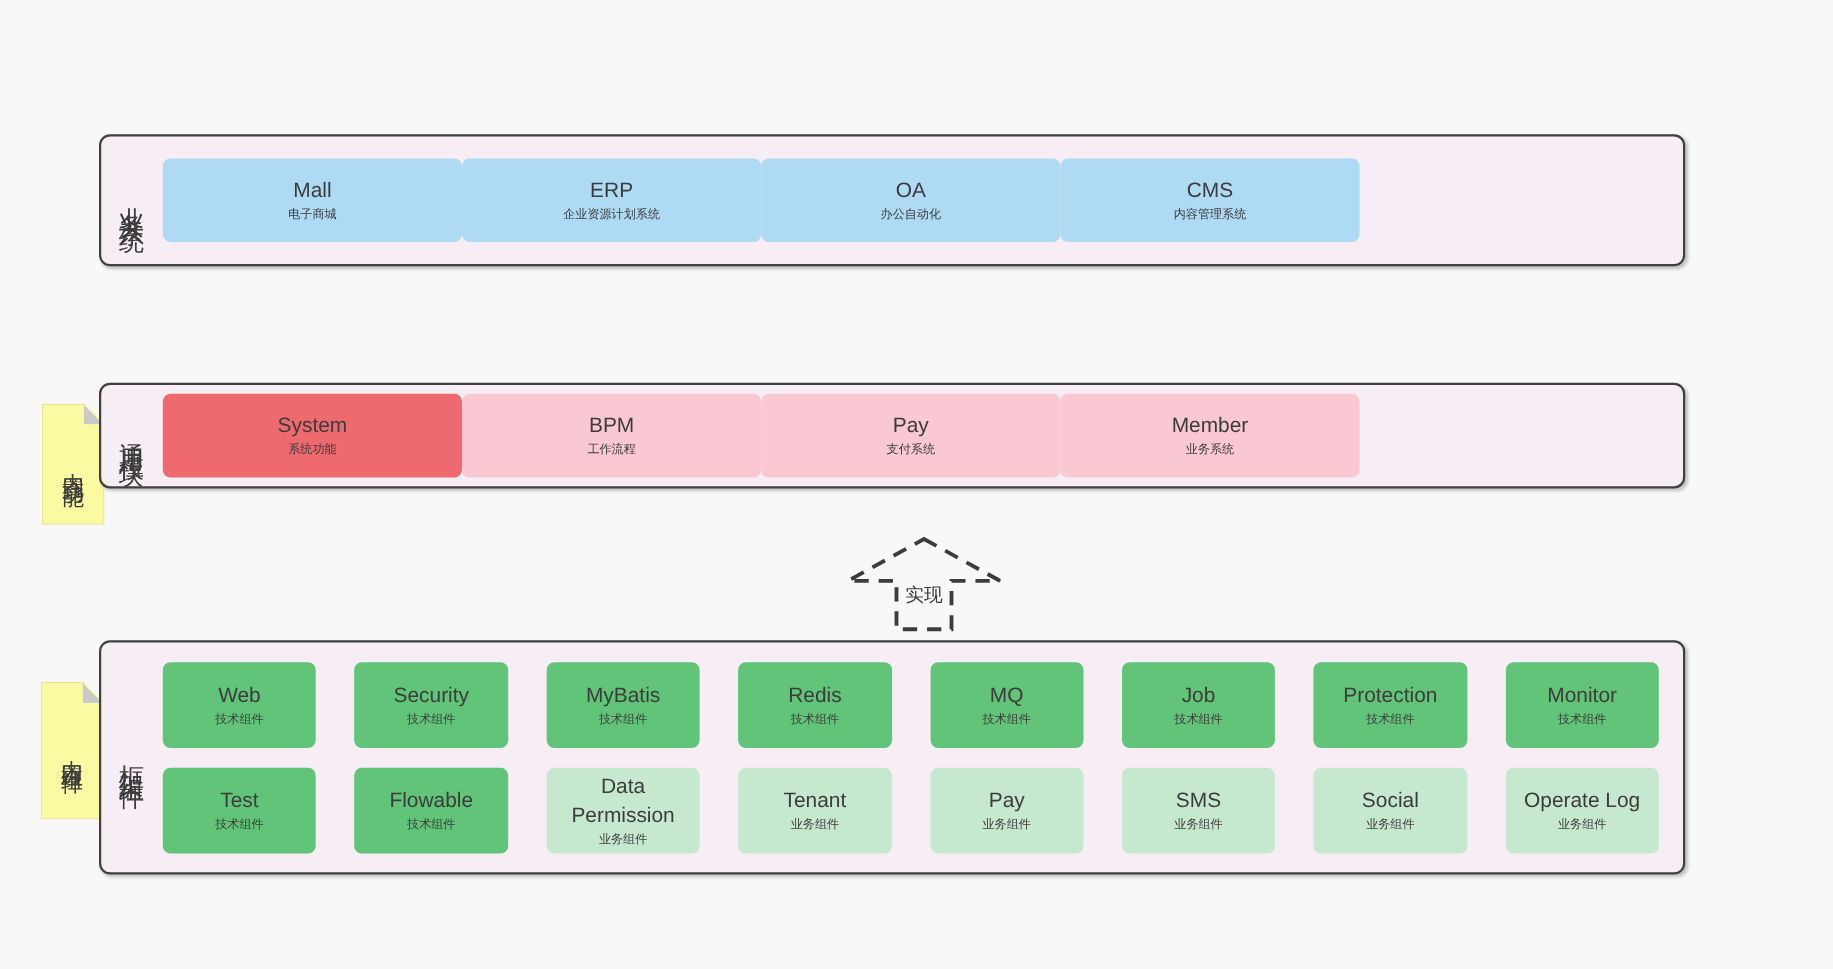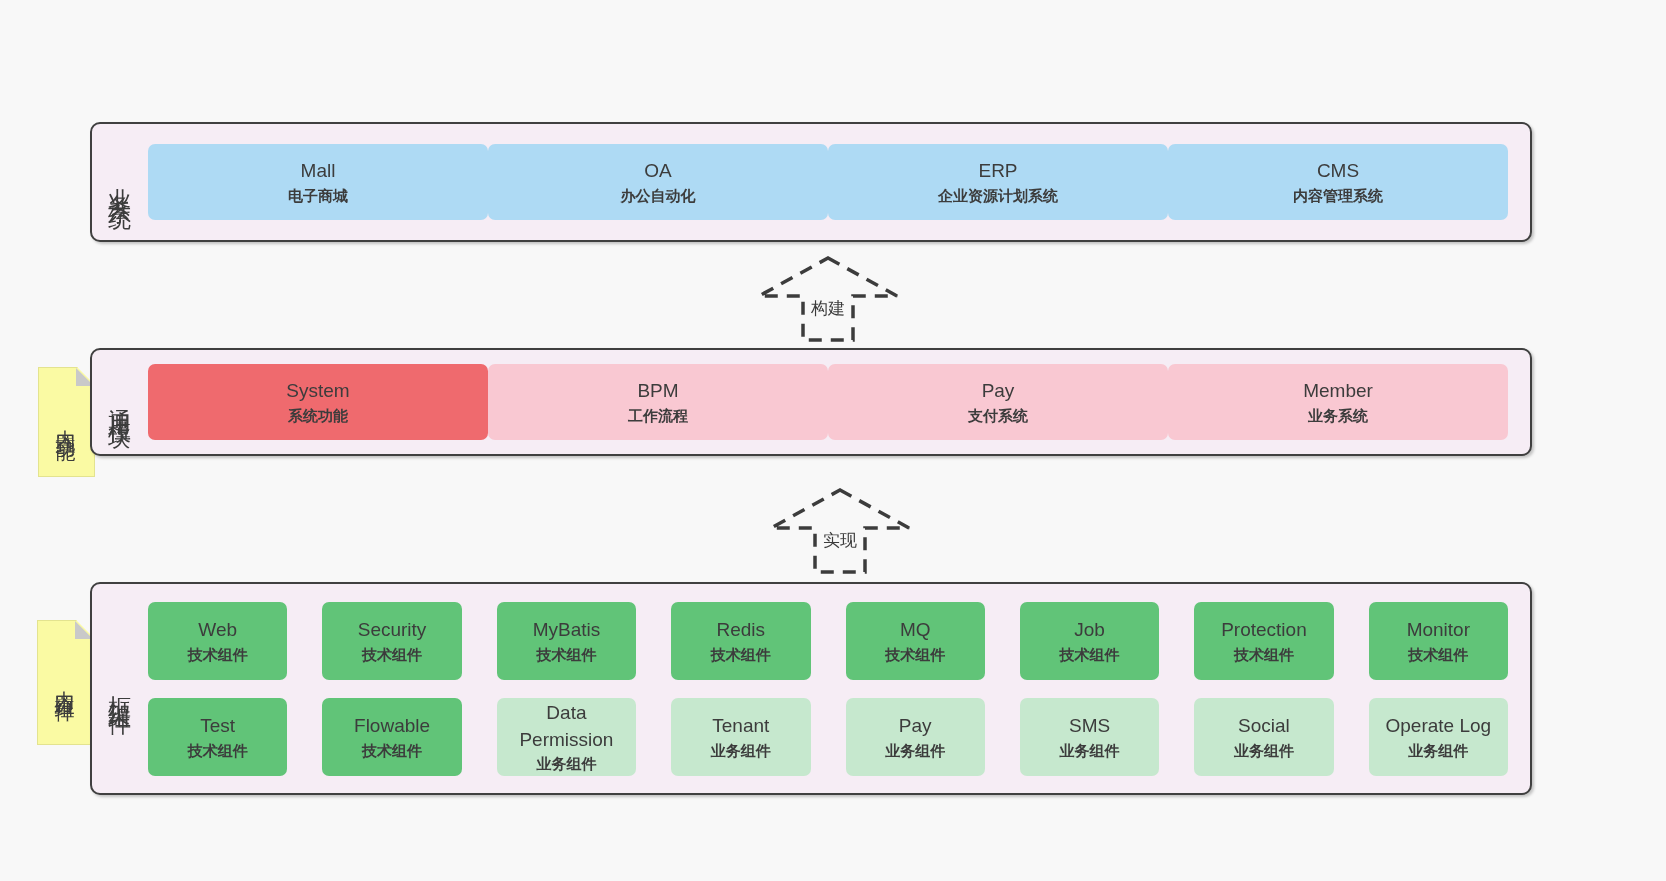--- a/index.html
+++ b/index.html
@@ -4,38 +4,38 @@
 <style>
   html,body{margin:0;padding:0;}
   body{background:#f8f8f8;font-family:"Liberation Sans","DejaVu Sans",sans-serif;}
   .canvas{position:relative;width:1666px;height:881px;background:var(--background,#f8f8f8);overflow:hidden;color:#3c3c3c;}
 
   
   .layer{position:absolute;left:90px;width:1442px;background:var(--panel,#f6edf5);
          border:2px solid #404040;border-radius:10px;box-sizing:border-box;
          box-shadow:2px 2px 3px rgba(0,0,0,.22);z-index:2;}
   .layer-business{top:122px;height:120px;}
-  .layer-common{top:348px;height:108px;padding-left:25px;}
+  .layer-common{top:348px;height:96px;padding-left:25px;}
   .layer-framework{top:582px;height:213px;}
 
   .layer-label{position:absolute;left:13px;top:50%;transform:translateY(-50%);
                writing-mode:vertical-rl;text-orientation:upright;
                font-size:23px;letter-spacing:6px;color:#3c3c3c;white-space:nowrap;}
 
   .boxes{position:absolute;left:56px;right:22px;top:0;bottom:0;display:grid;align-items:center;}
-  .cols-6{grid-template-columns:repeat(4,1fr);}
+  .cols-6{grid-template-columns:repeat(5,1fr);}
   .rows{position:absolute;left:56px;right:22px;top:18px;bottom:17px;
         display:flex;flex-direction:column;justify-content:space-between;}
   .row{display:grid;grid-template-columns:repeat(8,1fr);column-gap:35px;}
 
   .box{height:76px;border-radius:7px;display:flex;flex-direction:column;justify-content:center;
        align-items:center;text-align:center;color:#3c3c3c;padding:2px 4px;box-sizing:border-box;}
   .row .box{height:78px;}
   .box .en{font-size:19px;line-height:1.4;}
-  .box .zh{font-size:15px;line-height:1.4;font-weight:bold;}
+  .box .zh{font-size:11px;line-height:1.4;}
   .blue{background:var(--blue,#aedaf4);}
   .red{background:var(--red,#ef6a6e);}
   .pink{background:var(--pink,#f9c8d2);}
   .green{background:var(--green,#61c478);}
   .lightgreen{background:var(--light-green,#c6e8ce);}
 
   
   .arrow{position:absolute;width:144px;height:88px;z-index:1;}
   .arrow-build{left:756px;top:255px;}
   .arrow-implement{left:768px;top:487px;}
@@ -72,40 +72,34 @@
   </div>
 
   <section class="layer layer-business">
     <div class="layer-label">业务系统</div>
     <div class="boxes cols-6">
       <div class="box blue">
         <div class="en">Mall</div>
         <div class="zh">电子商城</div>
       </div>
       <div class="box blue">
+        <div class="en">ERP</div>
+        <div class="zh">企业资源计划系统</div>
+      </div>
+      <div class="box blue">
         <div class="en">OA</div>
         <div class="zh">办公自动化</div>
       </div>
       <div class="box blue">
-        <div class="en">ERP</div>
-        <div class="zh">企业资源计划系统</div>
-      </div>
-      <div class="box blue">
         <div class="en">CMS</div>
         <div class="zh">内容管理系统</div>
       </div>
     </div>
   </section>
 
-  <div class="arrow arrow-build">
-    <svg width="144" height="88" viewBox="0 0 144 88">
-      <polygon points="72,3 141,41 97,41 97,85 47,85 47,41 3,41" fill="none" stroke="#3c3c3c" stroke-width="3.5" stroke-dasharray="13 9"></polygon>
-    </svg>
-    <span class="arrow-label">构建</span>
-  </div>
 
   <section class="layer layer-common">
     <div class="layer-label">通用模块</div>
     <div class="boxes cols-6">
       <div class="box red">
         <div class="en">System</div>
         <div class="zh">系统功能</div>
       </div>
       <div class="box pink">
         <div class="en">BPM</div>

